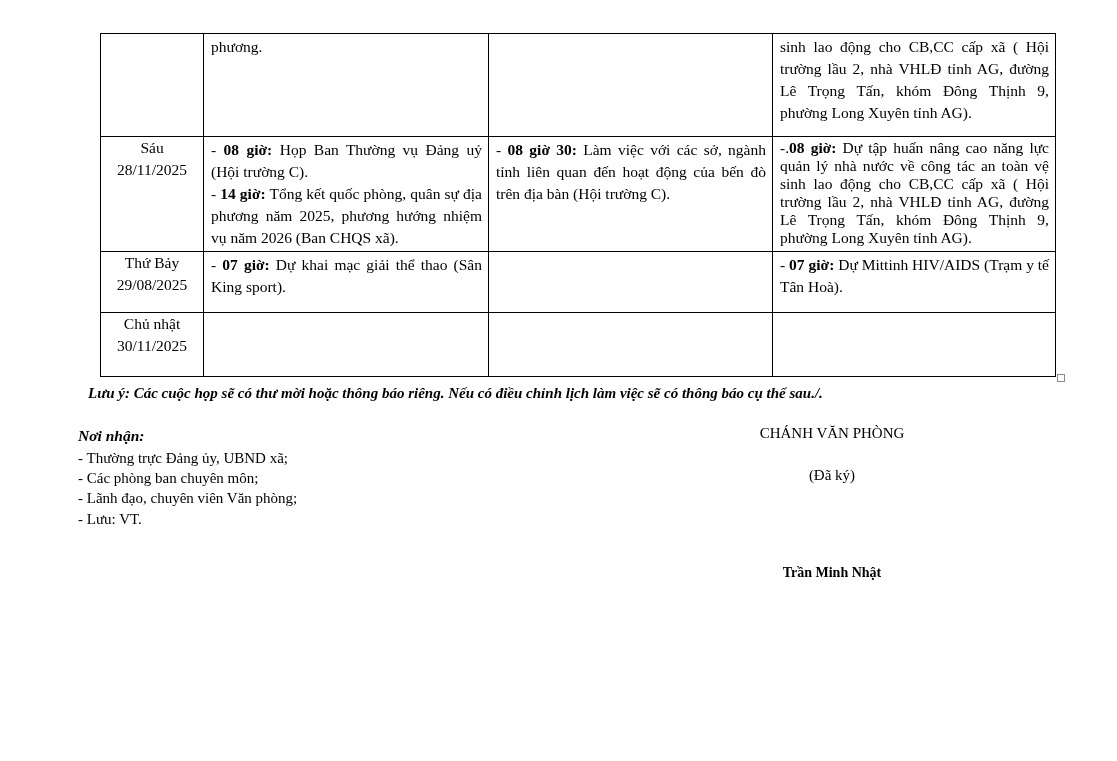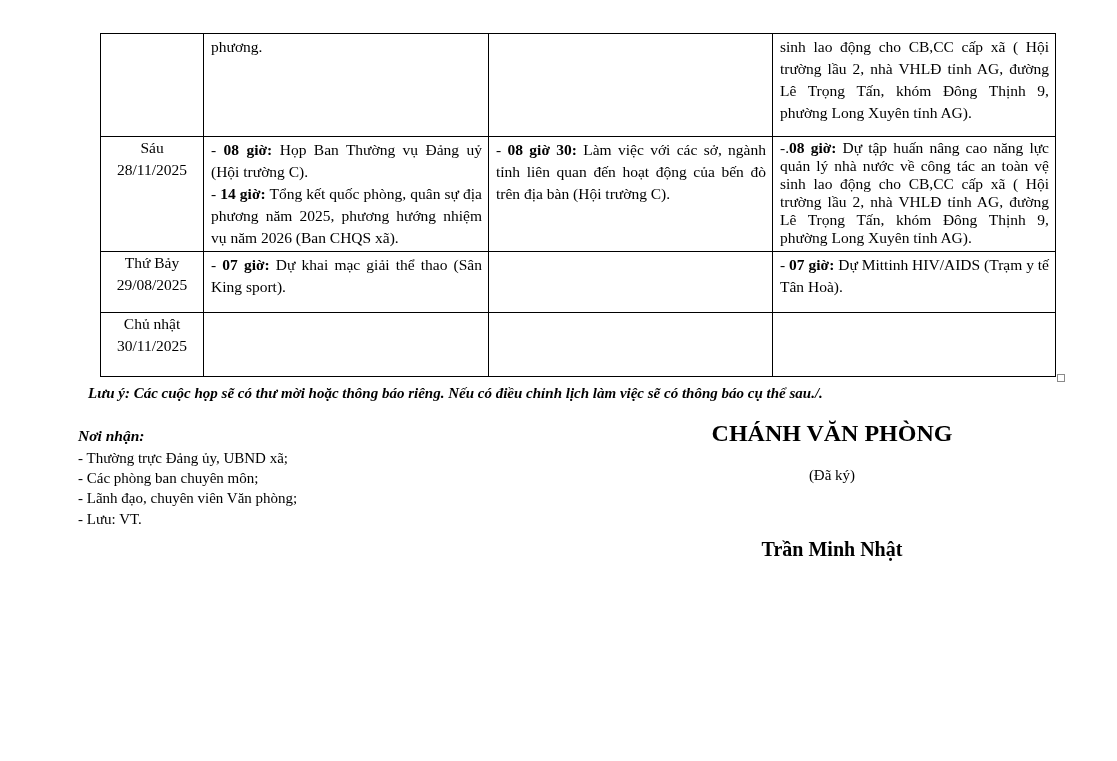--- a/index.html
+++ b/index.html
@@ -90,33 +90,33 @@
 
   
   .signature {
     position: absolute;
     left: 637px;
     top: 422px;
     width: 390px;
     text-align: center;
   }
   .sig-title {
-    font-weight: bold;
-    font-size: 24px;
+    font-weight: normal;
+    font-size: 15px;
     line-height: 22px;
   }
   .sig-note {
     margin-top: 21px;
     font-size: 15px;
     line-height: 20px;
   }
   .sig-name {
-    margin-top: 52px;
+    margin-top: 76px;
     font-weight: bold;
-    font-size: 20px;
+    font-size: 14px;
     line-height: 24px;
   }
 </style>
 </head>
 <body>
 
 <table class="schedule">
   <colgroup>
     <col style="width:103px">
     <col style="width:285px">

